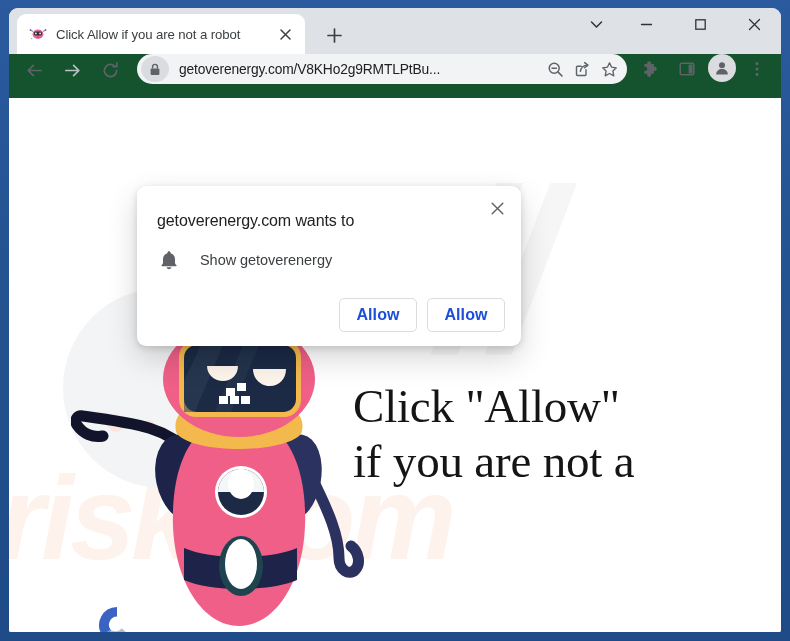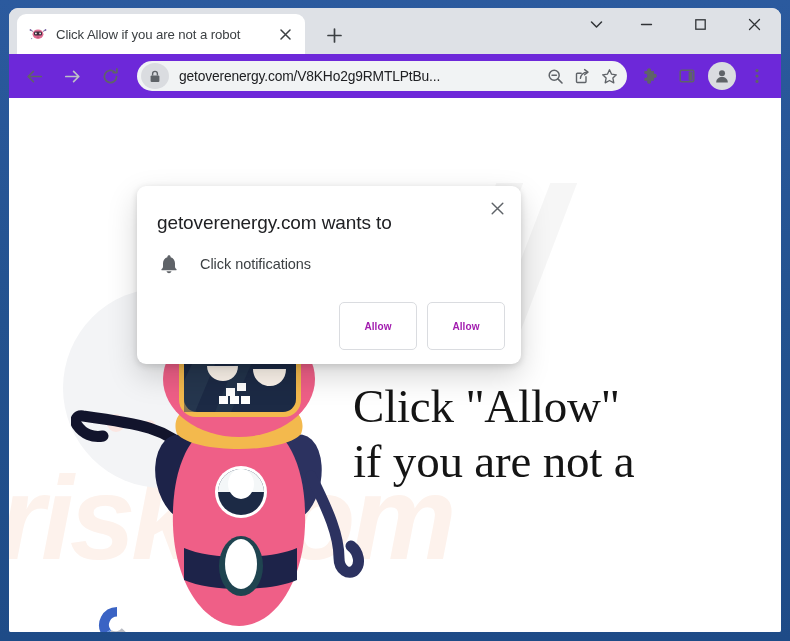--- a/index.html
+++ b/index.html
@@ -86,23 +86,22 @@
   .cap-btn {
     width: 45px; height: 32px;
     display: flex; align-items: center; justify-content: center;
   }
   .cap-btn.wide { width: 54px; }
 
   
   .toolbar {
     position: relative;
     height: 44px;
-    background: #6d28d9;
+    background: #14532d;
     display: flex;
-    align-items: center;
     padding: 0 6px;
   }
   .nav-btn {
     width: 32px; height: 32px;
     margin: 0 3px;
     display: flex; align-items: center; justify-content: center;
     border-radius: 50%;
     flex: 0 0 auto;
   }
 
@@ -236,21 +235,21 @@
     z-index: 40;
   }
   .bubble-close {
     position: absolute;
     right: 12px; top: 10px;
     width: 24px; height: 24px;
     display: flex; align-items: center; justify-content: center;
     border-radius: 50%;
   }
   .bubble-title {
-    font-size: 19px;
+    font-size: 16px;
     color: #202124;
     margin: 10px 0 0 0;
     letter-spacing: -0.1px;
   }
   .bubble-row {
     display: flex;
     align-items: center;
     margin-top: 20px;
   }
   .bubble-row-icon {
@@ -264,27 +263,27 @@
     letter-spacing: -0.05px;
   }
   .bubble-actions {
     display: flex;
     justify-content: flex-end;
     gap: 10px;
     margin-top: 28px;
   }
   .bubble-btn {
     min-width: 78px;
-    height: 48px;
+    height: 34px;
     border: 1px solid #dadce0;
     border-radius: 5px;
     background: #ffffff;
-    color: #a21caf;
+    color: #1d4ed8;
     font-family: "Liberation Sans", sans-serif;
-    font-size: 10px;
+    font-size: 16px;
     font-weight: bold;
     letter-spacing: 0.1px;
     cursor: pointer;
     padding: 0 14px;
   }
 </style>
 </head>
 <body>
 
 <div class="window">
@@ -501,21 +500,21 @@
 
         <div class="bubble-title">getoverenergy.com wants to</div>
 
         <div class="bubble-row">
           <span class="bubble-row-icon">
             <svg width="18" height="20" viewBox="0 0 18 20">
               <path d="M9 1.2 C9.9 1.2 10.6 1.9 10.6 2.7 L10.6 3.3 C13.3 4 15 6.4 15 9.2 L15 12.5 C15 13.6 15.5 14.5 16.3 15 C16.9 15.4 16.6 16.3 15.9 16.3 L2.1 16.3 C1.4 16.3 1.1 15.4 1.7 15 C2.5 14.5 3 13.6 3 12.5 L3 9.2 C3 6.4 4.7 4 7.4 3.3 L7.4 2.7 C7.4 1.9 8.1 1.2 9 1.2 Z" fill="#5f6368"></path>
               <path d="M6.5 17.3 C6.9 18.5 7.9 19.2 9 19.2 C10.1 19.2 11.1 18.5 11.5 17.3 Z" fill="#5f6368"></path>
             </svg>
           </span>
-          <span class="bubble-row-label">Click notifications</span>
+          <span class="bubble-row-label">Show getoverenergy</span>
         </div>
 
         <div class="bubble-actions">
           <button class="bubble-btn">Allow</button>
           <button class="bubble-btn">Allow</button>
         </div>
       </div>
 
     </div>
   </div>

